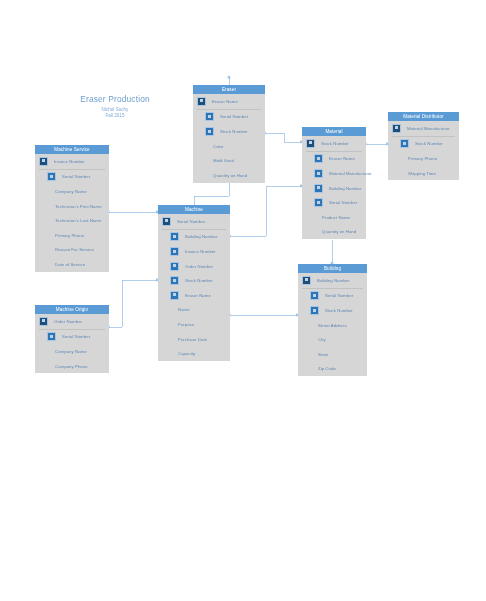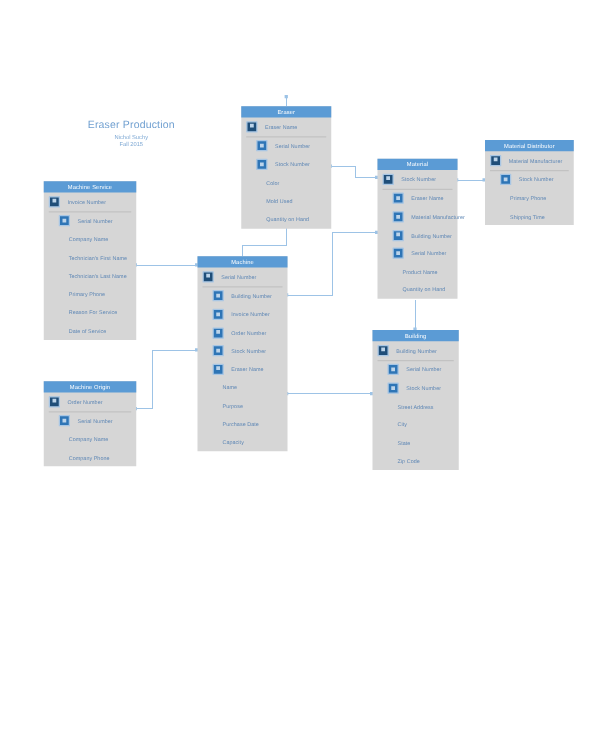--- a/index.html
+++ b/index.html
@@ -18,21 +18,21 @@
   #canvas {
     position: absolute;
     left: 0; top: 0;
     width: 486px;
     height: 601px;
   }
 
   
   #title-block {
     position: absolute;
-    left: 45px;
+    left: 55px;
     top: 94px;
     width: 120px;
     text-align: center;
   }
   #title-block .doc-title {
     font-size: 8.4px;
     color: #6f9fd0;
     letter-spacing: 0.15px;
     white-space: nowrap;
   }

